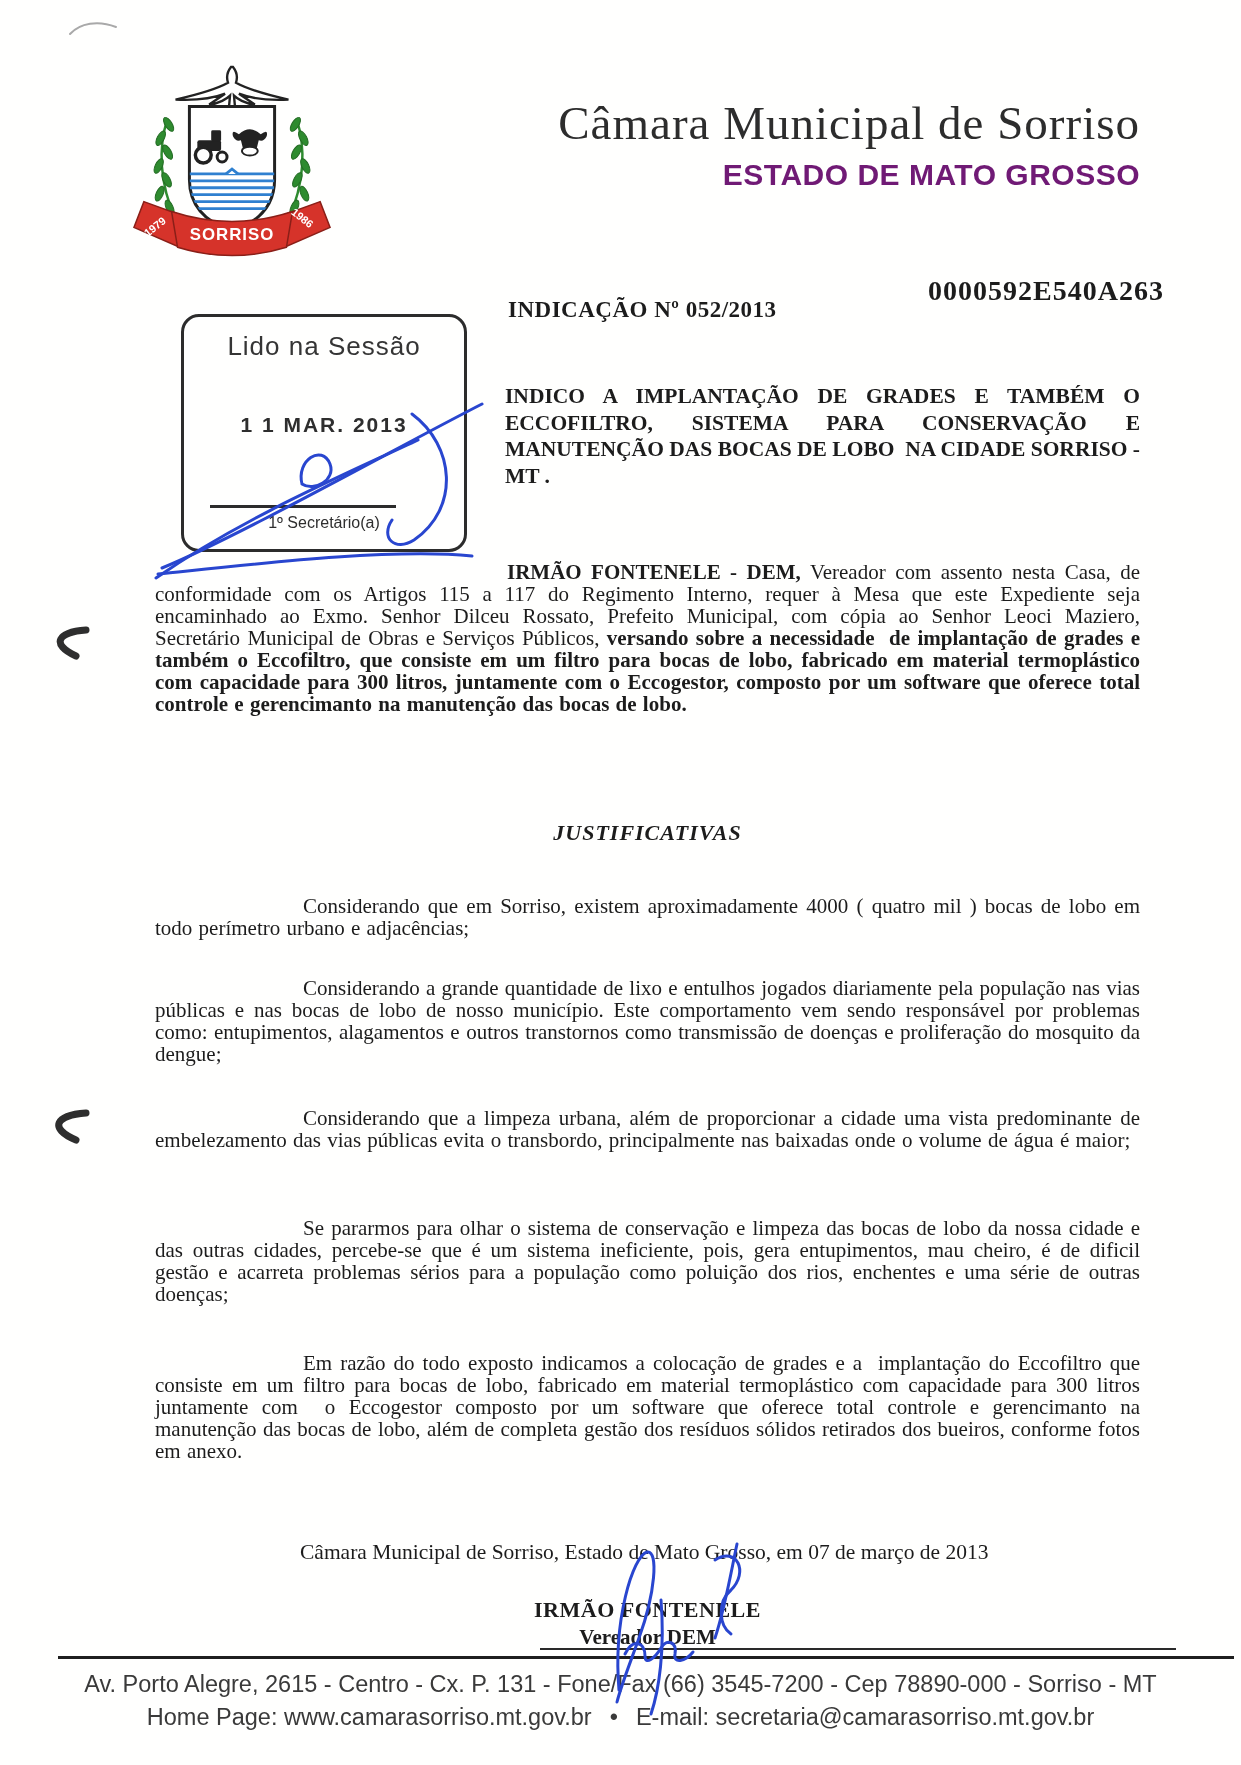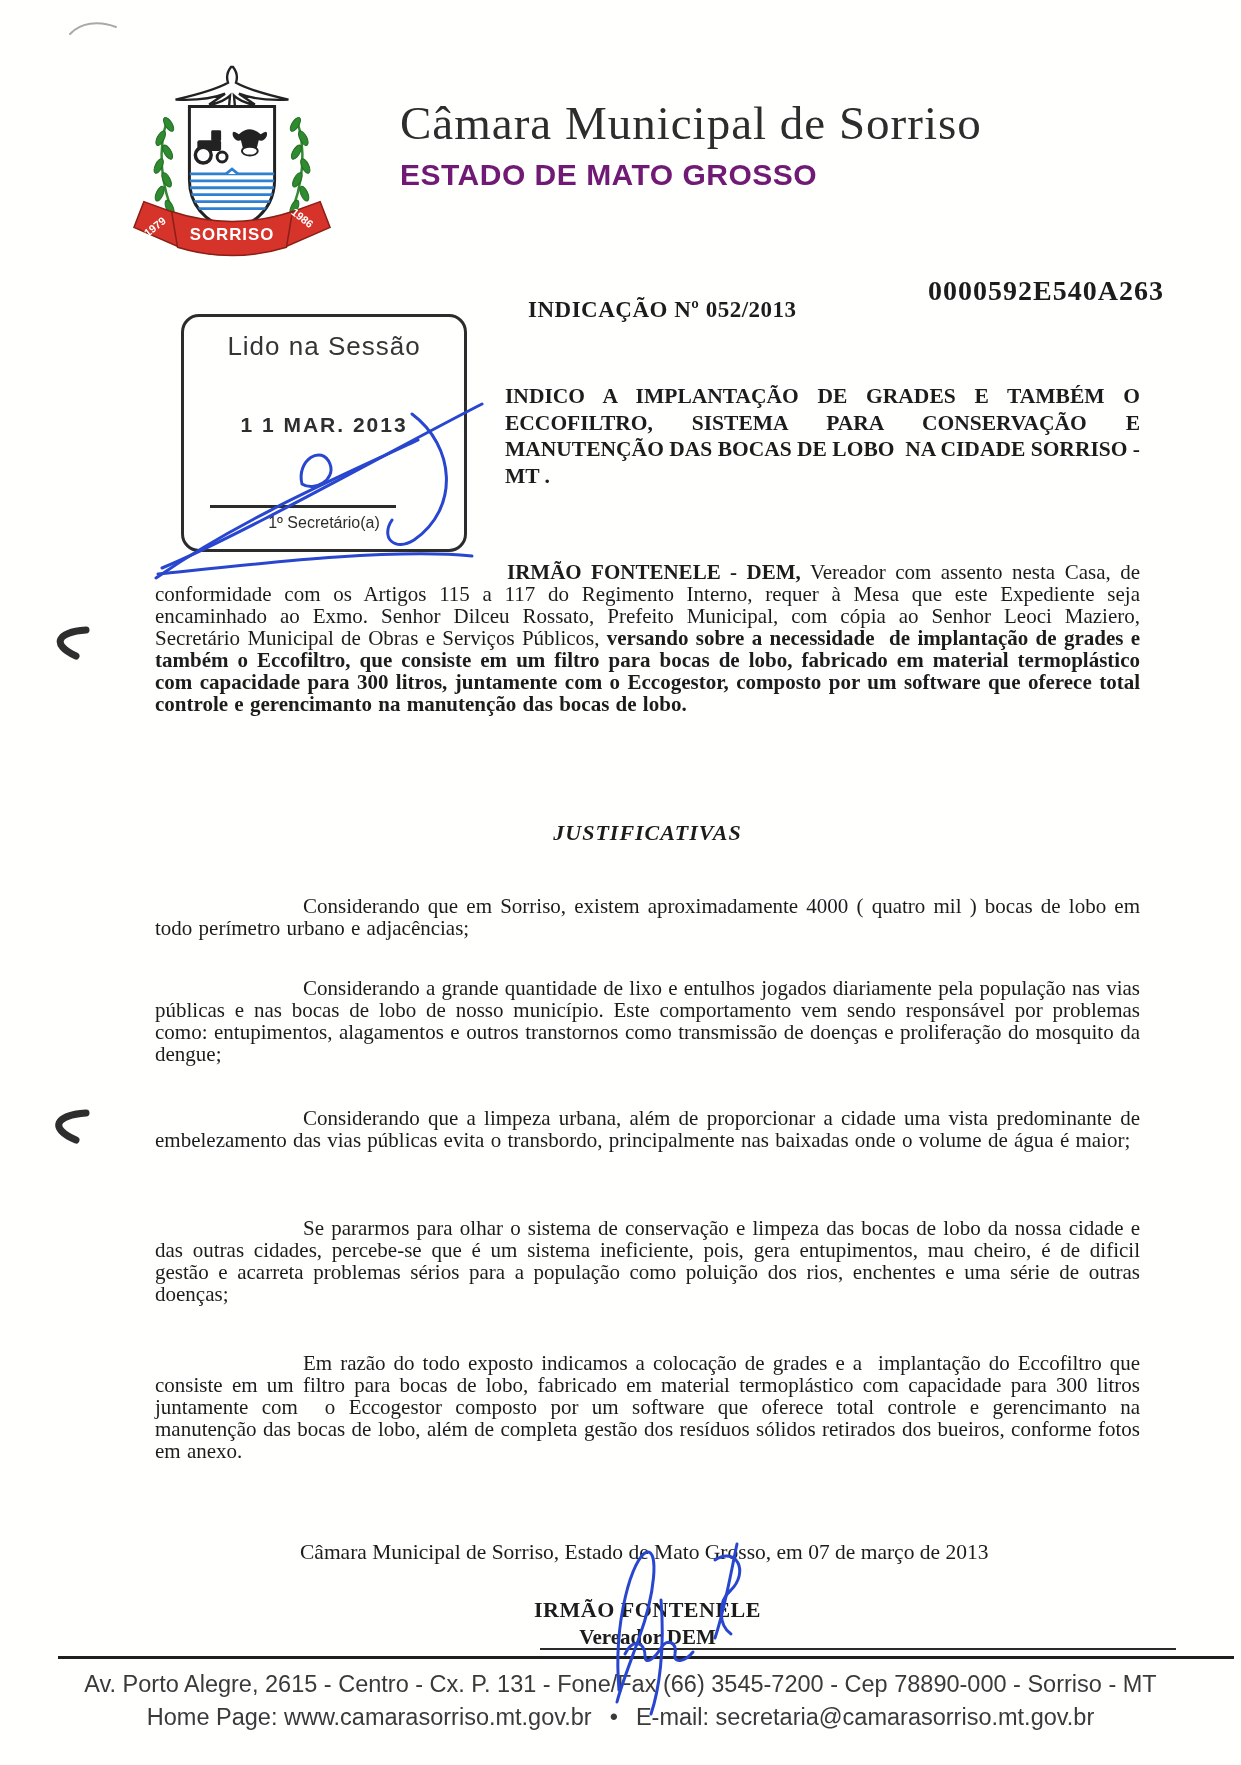--- a/index.html
+++ b/index.html
@@ -4,27 +4,27 @@
 <style>
   html,body{margin:0;padding:0;background:#e8e8e8;}
   .page{
     position:relative; width:1241px; height:1765px; margin:0 auto;
     background:#fffffe; overflow:hidden;
     font-family:"Liberation Serif", serif; color:#1c1c1c;
   }
   .abs{position:absolute;}
   
   .crest{left:128px; top:62px; width:208px; height:200px;}
-  .header-text{left:400px; top:96px; width:740px; text-align:left;}
+  .header-text{left:400px; top:96px; width:740px; text-align:right;}
   .org-name{font-family:"Liberation Serif",serif; font-size:47px; color:#2d2d2d; letter-spacing:1px; white-space:nowrap;}
   .state-line{font-family:"Liberation Sans",sans-serif; font-weight:bold; font-size:30px; color:#701a75; margin-top:8px; letter-spacing:.5px;}
   .motto{font-family:"Liberation Sans",sans-serif; font-weight:bold; font-size:24px; color:#2e2e2e; margin-top:9px;}
   
   .protocol-code{left:928px; top:275px; width:215px; font-weight:bold; font-size:28px; letter-spacing:1px; white-space:nowrap;}
-  .doc-title{left:528px; top:297px; font-weight:bold; font-size:23px; letter-spacing:.5px; white-space:nowrap;}
+  .doc-title{left:508px; top:297px; font-weight:bold; font-size:23px; letter-spacing:.5px; white-space:nowrap;}
   
   .stamp{left:181px; top:314px; width:240px; height:232px; border:3px solid #2c2c2c; border-radius:18px; background:transparent;padding-left:40px;}
   .stamp-title{position:absolute; left:0; top:14px; width:100%; text-align:center;
     font-family:"Liberation Sans",sans-serif; font-size:26px; color:#353535; letter-spacing:1px;}
   .stamp-date{position:absolute; left:0; top:96px; width:100%; text-align:center;
     font-family:"Liberation Sans",sans-serif; font-weight:bold; font-size:21px; color:#2e2e2e; letter-spacing:2px;}
   .stamp-line{position:absolute; left:26px; top:188px; width:186px; height:3px; background:#2c2c2c;}
   .stamp-role{position:absolute; left:0; top:197px; width:100%; text-align:center;
     font-family:"Liberation Sans",sans-serif; font-size:16px; color:#2e2e2e;}
   

